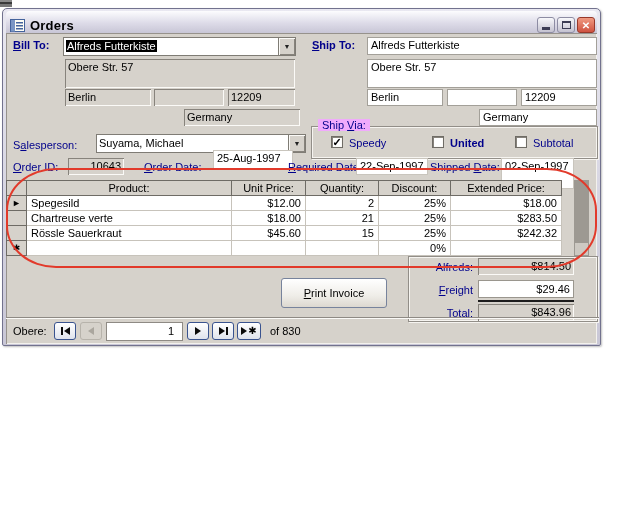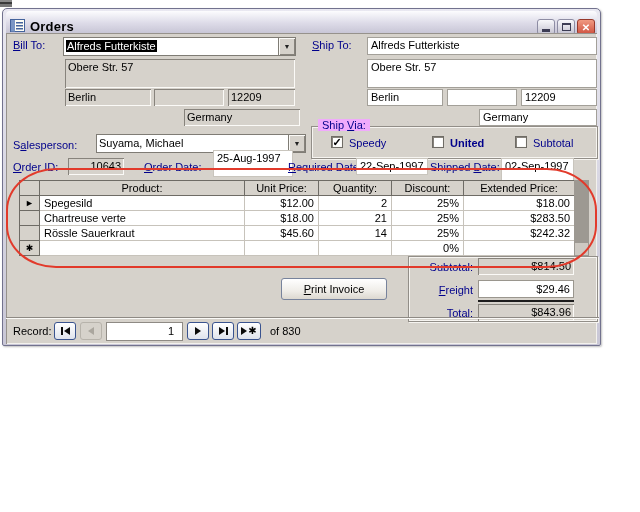--- a/index.html
+++ b/index.html
@@ -5,34 +5,34 @@
   * { margin:0; padding:0; box-sizing:border-box; }
   html,body { width:640px; height:512px; }
   body { background:#ffffff; font-family:"Liberation Sans", sans-serif; font-size:11px; color:#000; position:relative; overflow:hidden; }
   .abs { position:absolute; }
 
   
   #artifact { left:0; top:0; width:12px; height:7px; background:linear-gradient(#8a8a8a 0 2px,#3a3a3a 2px 4px,#777 4px); }
 
   
   #win { left:2px; top:8px; width:599px; height:338px; background:linear-gradient(#e9e8f1,#c9c7d6); border:1px solid #72728e; border-radius:5px 5px 2px 2px; padding:2px 3px 3px 3px; box-shadow:1px 1px 2px rgba(0,0,0,.25); }
-  #titlebar { height:22px; display:flex; align-items:flex-start; padding:8px 2px 0 4px; background:linear-gradient(#fcfcfe,#dddbe8 55%,#c8c6d6); border-radius:4px 4px 0 0; }
+  #titlebar { height:22px; display:flex; align-items:flex-end; padding:0 2px 0 4px; background:linear-gradient(#fcfcfe,#dddbe8 55%,#c8c6d6); border-radius:4px 4px 0 0; }
   #title { font-weight:bold; font-size:13px; letter-spacing:.2px; margin-left:5px; }
   #titlebar .spacer { flex:1; }
   .wbtn { width:18px; height:16px; border-radius:3px; margin-left:2px; display:flex; align-items:center; justify-content:center; }
   .wbtn.gray { background:linear-gradient(#f8f8fb,#c4c2d0); border:1px solid #8d8ca3; }
   #btn-close { background:linear-gradient(#f09a82,#cf5240); border:1px solid #97382a; color:#fff; font-weight:bold; font-size:10px; }
   .glyph-min { width:8px; height:3px; background:#3c3c54; margin-top:7px; }
   .glyph-max { width:9px; height:8px; border:1px solid #3c3c54; border-top:2px solid #3c3c54; background:transparent; }
 
   
   #fbody { position:relative; height:311px; background:#d6d2cb; box-shadow:inset 1px 1px 0 #96928c, inset -1px -1px 0 #f3f1ed; }
 
   .navy { color:#00008b; }
-  .bold { font-weight:normal; }
+  .bold { font-weight:bold; }
   .u { text-decoration:underline; }
 
   .sunk { background:#d6d2cb; box-shadow:inset 1px 1px 0 #87837c, inset -1px -1px 0 #fbfaf7; padding:2px 3px; }
   .flatwhite { background:#fff; border:1px solid #a3a099; padding:1px 3px; }
   .rt { text-align:right; }
 
   
   .combo { background:#fff; border:1px solid #7f7c75; display:flex; }
   .combo .val { flex:1; padding:2px 1px 0 2px; white-space:nowrap; overflow:hidden; }
   .ddbtn { width:17px; background:#d6d2cb; border-left:1px solid #7f7c75; box-shadow:inset 1px 1px 0 #fbfaf7, inset -1px -1px 0 #87837c; font-size:7px; display:flex; align-items:center; justify-content:center; color:#222; }
@@ -147,31 +147,31 @@
     <div class="abs cb" style="left:509px;top:103px;"><span></span></div>
     <div class="abs navy" style="left:527px;top:104px;">Subtotal</div>
 
     <div class="abs navy" style="left:7px;top:128px;">
       <span></span><span class="u">O</span><span>rder ID:</span>
     </div>
     <div class="abs sunk rt" style="left:62px;top:125px;width:56px;height:17px;">10643</div>
     <div class="abs navy" style="left:138px;top:128px;">
       <span></span><span class="u">O</span><span>rder Date:</span>
     </div>
-    <div class="abs flatwhite" style="left:207px;top:117px;width:80px;height:27px;border-color:#c9c5bd;">25-Aug-1997</div>
+    <div class="abs flatwhite" style="left:207px;top:117px;width:80px;height:20px;border-color:#c9c5bd;">25-Aug-1997</div>
     <div class="abs navy" style="left:282px;top:128px;">
       <span></span><span class="u">R</span><span>equired Date:</span>
     </div>
     <div class="abs flatwhite" style="left:350px;top:125px;width:72px;height:17px;border-color:#c9c5bd;">22-Sep-1997</div>
     <div class="abs navy" style="left:424px;top:128px;">
       <span>Shipped </span><span class="u">D</span><span>ate:</span>
     </div>
     <div class="abs flatwhite" style="left:495px;top:125px;width:73px;height:31px;border-color:#c9c5bd;">02-Sep-1997</div>
 
-    <table id="items" class="abs" style="left:13px;top:147px;width:555px;padding-left:31px;">
+    <table id="items" class="abs" style="left:0;top:147px;width:555px;padding-left:31px;">
       <colgroup>
           <col style="width:20px">
           <col style="width:205px">
           <col style="width:74px">
           <col style="width:73px">
           <col style="width:72px">
           <col style="width:111px">
         </colgroup>
       <thead>
         <tr>
@@ -197,55 +197,55 @@
           <td>Chartreuse verte</td>
           <td class="rt">$18.00</td>
           <td class="rt">21</td>
           <td class="rt">25%</td>
           <td class="rt">$283.50</td>
         </tr>
         <tr>
           <td class="sel"></td>
           <td>Rössle Sauerkraut</td>
           <td class="rt">$45.60</td>
-          <td class="rt">14</td>
+          <td class="rt">15</td>
           <td class="rt">25%</td>
           <td class="rt">$242.32</td>
         </tr>
         <tr>
           <td class="sel"><span>✱</span></td>
           <td></td>
           <td class="rt"></td>
           <td class="rt"></td>
           <td class="rt">0%</td>
           <td class="rt"></td>
         </tr>
       </tbody>
     </table>
     <div id="scrollstrip" class="abs" style="left:568px;top:147px;width:15px;height:76px;">
         <span class="thumb"></span>
       </div>
 
     <div class="abs group" style="left:402px;top:223px;width:190px;height:66px;"></div>
-    <div class="abs navy rt" style="left:405px;top:228px;width:62px;">Subtotal:</div>
+    <div class="abs navy rt" style="left:405px;top:228px;width:62px;">Alfreds:</div>
     <div class="abs sunk rt" style="left:472px;top:225px;width:96px;height:17px;">$814.50</div>
     <div class="abs navy rt" style="left:405px;top:251px;width:62px;">
       <span></span><span class="u">F</span><span>reight</span>
     </div>
     <div class="abs rt" style="left:472px;top:247px;width:96px;height:18px;background:#fff;border:1px solid #9a968e;padding:2px 3px;">$29.46</div>
     <div class="abs sumline" style="left:472px;top:267px;width:96px;height:2px;"></div>
     <div class="abs navy rt" style="left:405px;top:274px;width:62px;">Total:</div>
     <div class="abs sunk rt" style="left:472px;top:271px;width:96px;height:17px;">$843.96</div>
 
-    <div id="printbtn" class="abs" style="left:275px;top:245px;width:106px;height:22px;">
+    <div id="printbtn" class="abs" style="left:275px;top:245px;width:106px;height:30px;">
       <span><span></span><span class="u">P</span><span>rint Invoice</span></span>
     </div>
 
     <div id="recbar" class="abs">
-      <div class="abs" style="left:7px;top:7px;">Record:</div>
+      <div class="abs" style="left:7px;top:7px;">Obere:</div>
       <div class="abs navbtn" style="left:48px;top:4px;">
           <span class="vbar"></span>
           <span class="tri-l"></span>
         </div>
       <div class="abs navbtn dis" style="left:74px;top:4px;">
           <span class="tri-l"></span>
         </div>
       <div id="navbox" class="abs" style="left:100px;top:4px;width:77px;height:19px;">1</div>
       <div class="abs navbtn" style="left:181px;top:4px;">
           <span class="tri-r"></span>

